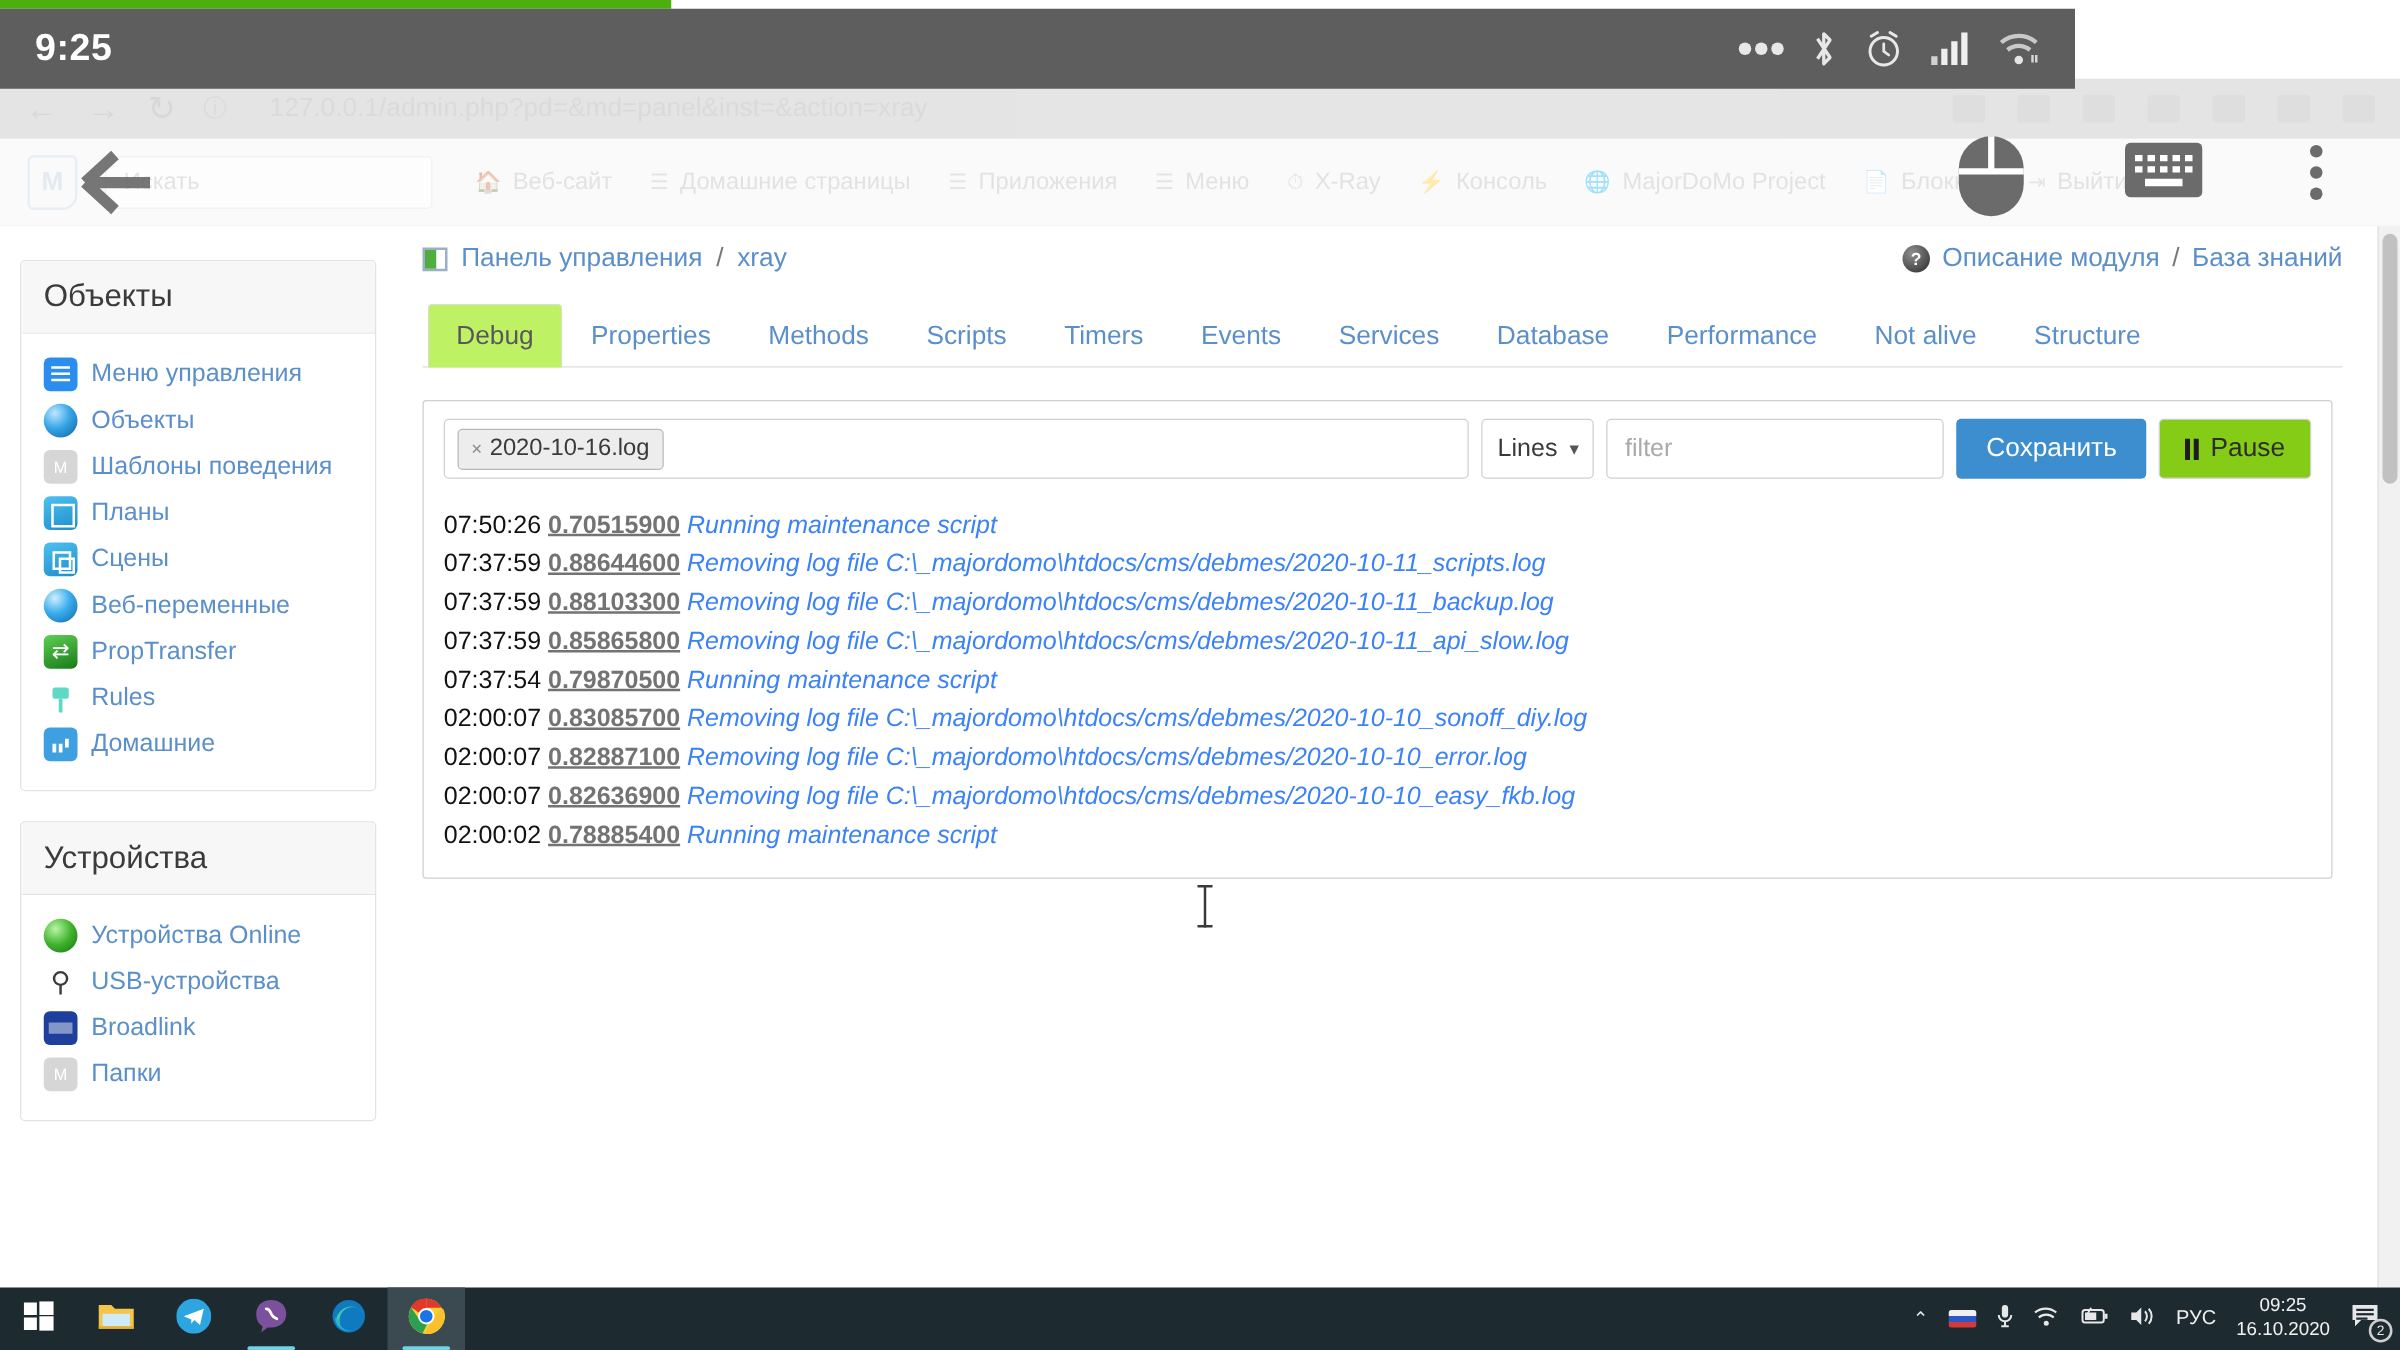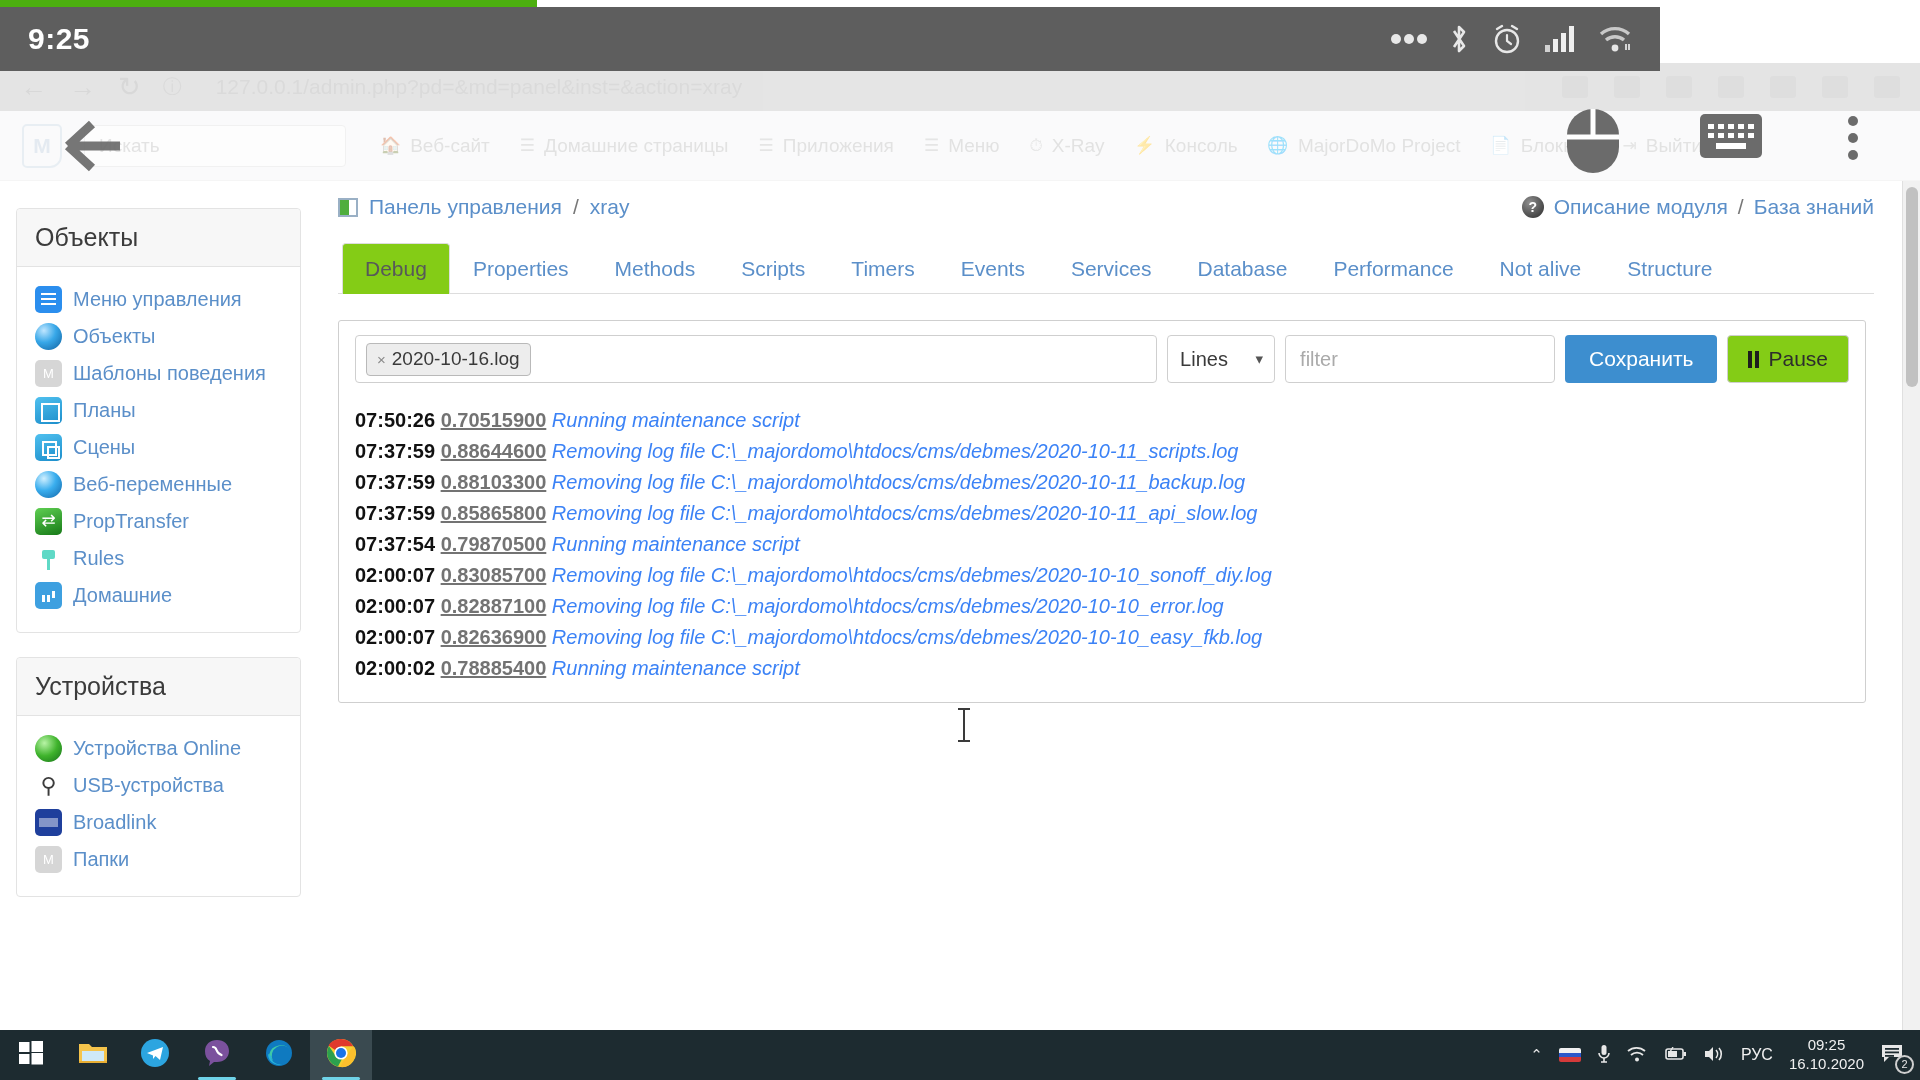--- a/index.html
+++ b/index.html
@@ -210,21 +210,21 @@
     display: flex; align-items: flex-end;
     border-bottom: 1px solid #dddddd;
     margin: 14px 6px 0 14px; padding-left: 4px;
   }
   .tab {
     padding: 13px 22px; font-size: 21px; color: #5b8fc9;
     border: 1px solid transparent; border-bottom: none;
     margin-bottom: -1px; white-space: nowrap;
   }
   .tab.active {
-    color: #57585a; background: #84cc16;
+    color: #57585a; background: #bef264;
     border-color: #dddddd; border-radius: 4px 4px 0 0; text-align: center;
   }
 
   
   .log-box {
     margin: 26px 14px 0 14px;
     border: 1px solid #cfcfcf; border-radius: 3px;
     background: #fff; padding: 14px 16px 18px 16px;
   }
   .toolbar { display: flex; align-items: center; gap: 10px; }
@@ -233,21 +233,21 @@
     background: #fff; display: flex; align-items: center; padding: 0 10px;
   }
   .tag {
     display: inline-flex; align-items: center; gap: 6px;
     height: 33px; padding: 0 10px;
     background: #ededed; border: 1px solid #b9b9b9; border-radius: 4px;
     font-size: 19px; color: #3a3a3a;
   }
   .tag .x { color: #8a8a8a; font-size: 15px; }
   .selwrap {
-    position: relative; width: 108px; height: 48px; flex: 0 0 auto; text-decoration: underline;
+    position: relative; width: 90px; height: 48px; flex: 0 0 auto; text-decoration: underline;
   }
   .selwrap select {
     width: 100%; height: 100%;
     border: 1px solid #cfcfcf; border-radius: 4px;
     background: #fff; font-size: 20px; color: #3a3a3a;
     padding-left: 12px; font-family: "Liberation Sans", sans-serif;
     -webkit-appearance: none; appearance: none;
   }
   .selwrap::after {
     content: "\25BE"; position: absolute; right: 12px; top: 50%;
@@ -279,21 +279,21 @@
   }
   .pause-glyph::before { left: 0; }
   .pause-glyph::after { right: 0; }
 
   
   .loglines { margin-top: 22px; }
   .logline {
     font-size: 20px; line-height: 1.55; color: #2f2f2f;
     white-space: nowrap;
   }
-  .logline .t { font-weight: bold; color: #111; }
+  .logline .t { font-weight: normal; color: #111; }
   .logline .d { font-weight: bold; color: #737373; text-decoration: underline; }
   .logline .m { color: #3b82f6; font-style: italic; }
 
   
   .text-caret {
     position: absolute; left: 963px; top: 527px;
     width: 2px; height: 34px; background: #3a3a3a;
   }
   .text-caret::before, .text-caret::after {
     content: ""; position: absolute; left: -5px; width: 12px; height: 2px; background: #3a3a3a;

